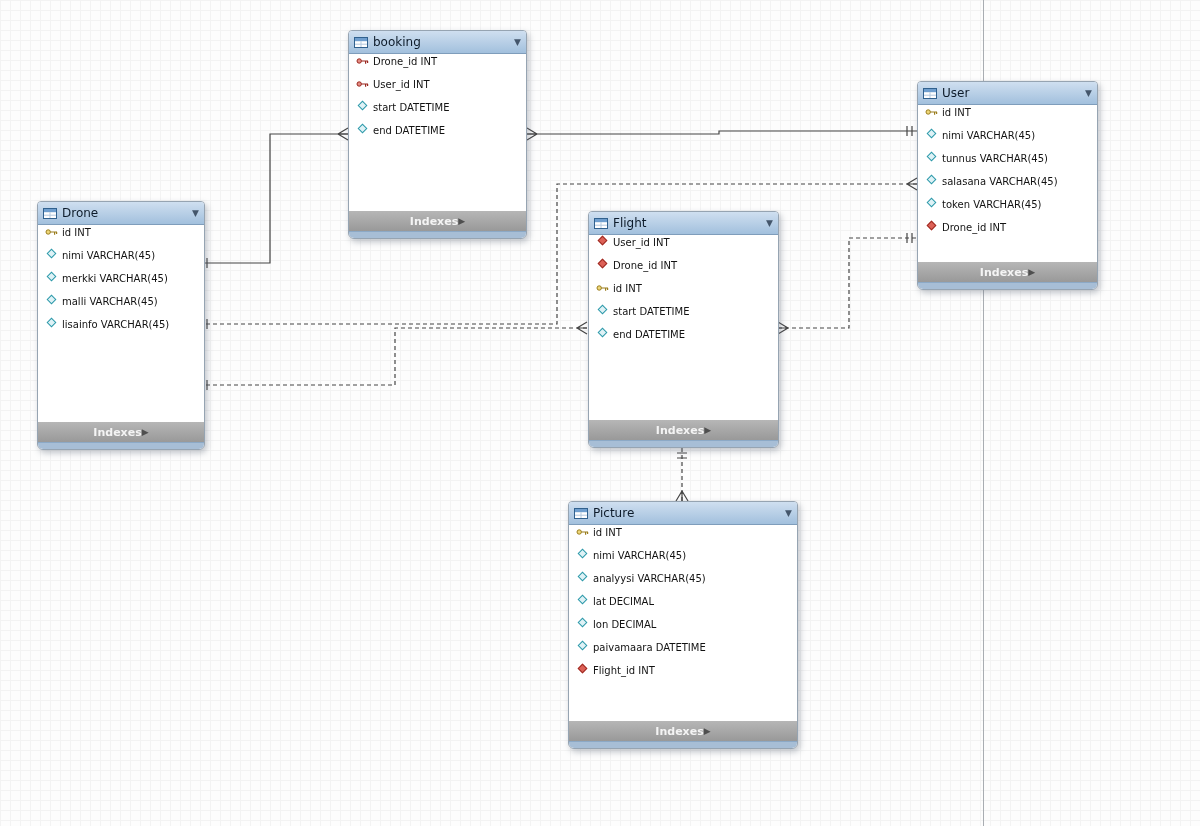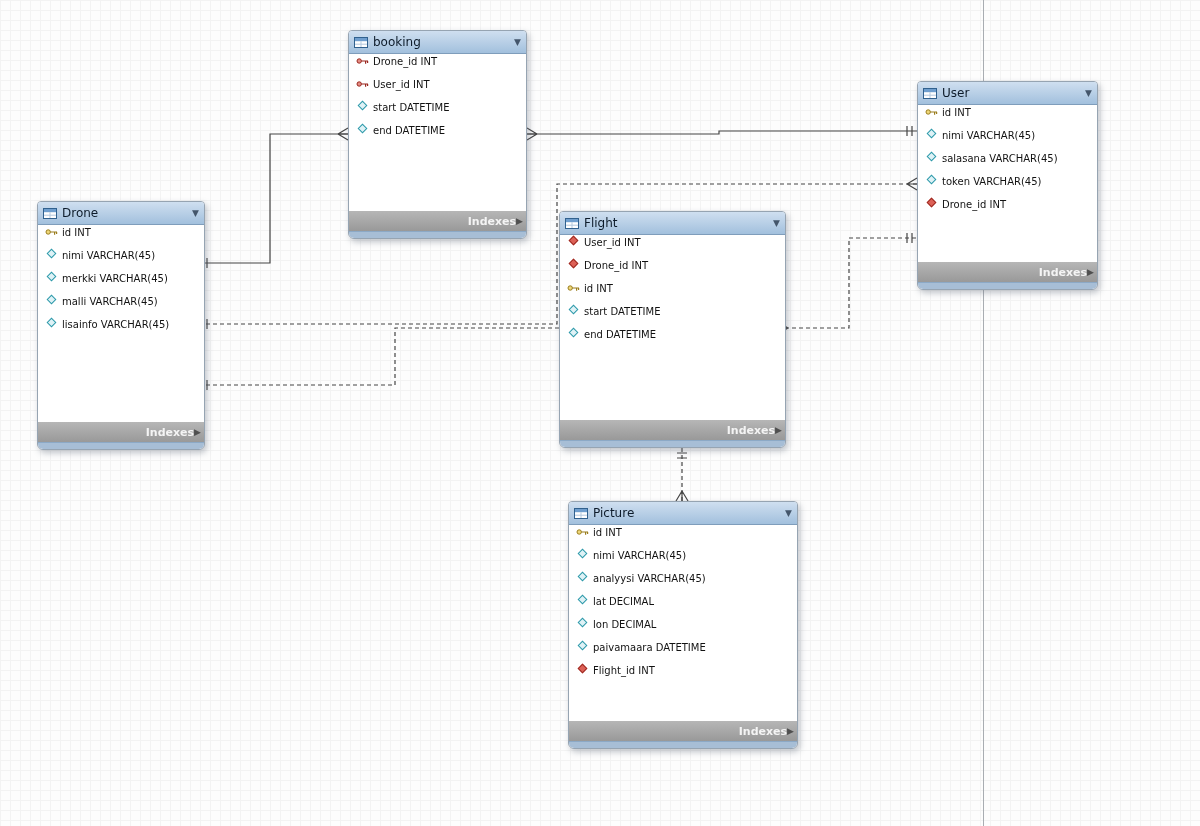--- a/index.html
+++ b/index.html
@@ -20,21 +20,21 @@
   .thead{flex:0 0 23px;display:flex;align-items:center;gap:5px;padding:0 5px;
     background:linear-gradient(#cfdff0,#a2c0dd);border-bottom:1px solid #7f9dbb;border-radius:3px 3px 0 0}
   .ttitle{font-size:12px;font-weight:normal;color:#0d1b2a}
   .harrow{margin-left:auto;font-size:9px;color:#44566b;cursor:pointer}
   .tbody{flex:1 1 auto;padding-top:2px;overflow:hidden}
   .crow{display:flex;align-items:flex-start;gap:4px;height:23px;padding:0 6px;font-size:10px;color:#121212;white-space:nowrap}
   .cicon{flex:0 0 14px;width:14px;display:inline-flex;justify-content:center;align-items:center}
   .dia{width:7px;height:7px;transform:rotate(45deg);display:inline-block}
   .dia.attr{background:#dff2f6;border:1px solid #2e9aaa}
   .dia.fk{background:#dd6157;border:1px solid #9c2b23}
-  .tfoot{flex:0 0 20px;display:flex;align-items:center;justify-content:flex-end;padding:0 3px;
+  .tfoot{flex:0 0 20px;display:flex;align-items:center;justify-content:center;padding:0 3px;
     background:linear-gradient(#b6b6b6,#999999);color:#f4f4f4;font-size:11px;font-weight:bold}
   .farrow{color:#4f4f4f;font-size:9px;font-weight:normal;cursor:pointer}
   .tbottom{flex:0 0 7px;background:#a7bed6;border-top:1px solid #8ca9c6;border-radius:0 0 5px 5px}
 </style>
 </head>
 <body>
 
 <div id="canvas">
 
   <div class="page-line" style="left:983px"></div>
@@ -132,20 +132,26 @@
         <div class="crow">
           <span class="cicon">
             <span class="dia attr"></span>
           </span>
           <span>nimi VARCHAR(45)</span>
         </div>
         <div class="crow">
           <span class="cicon">
             <span class="dia attr"></span>
           </span>
+          <span>tunnus VARCHAR(45)</span>
+        </div>
+        <div class="crow">
+          <span class="cicon">
+            <span class="dia attr"></span>
+          </span>
           <span>salasana VARCHAR(45)</span>
         </div>
         <div class="crow">
           <span class="cicon">
             <span class="dia attr"></span>
           </span>
           <span>token VARCHAR(45)</span>
         </div>
         <div class="crow">
           <span class="cicon">
@@ -206,21 +212,21 @@
           <span>lisainfo VARCHAR(45)</span>
         </div>
       </div>
     <div class="tfoot">
       <span>Indexes</span>
       <span class="farrow">▶</span>
     </div>
     <div class="tbottom"></div>
   </div>
 
-  <div class="table" style="left:559px;top:211px;width:227px;height:237px">
+  <div class="table" style="left:588px;top:211px;width:191px;height:237px">
     <div class="thead">
       <span class="ticon"><svg width="14" height="11" viewBox="0 0 14 11">
             <rect x="0.5" y="0.5" width="13" height="10" fill="#ffffff" stroke="#31618e"></rect>
             <rect x="1" y="1" width="12" height="3.2" fill="#6f9ece"></rect>
             <path d="M1 7.2 H13 M7 4.2 V10" stroke="#b4c9de" fill="none"></path>
           </svg></span>
       <span class="ttitle">Flight</span>
       <span class="harrow">▼</span>
     </div>
     <div class="tbody">

